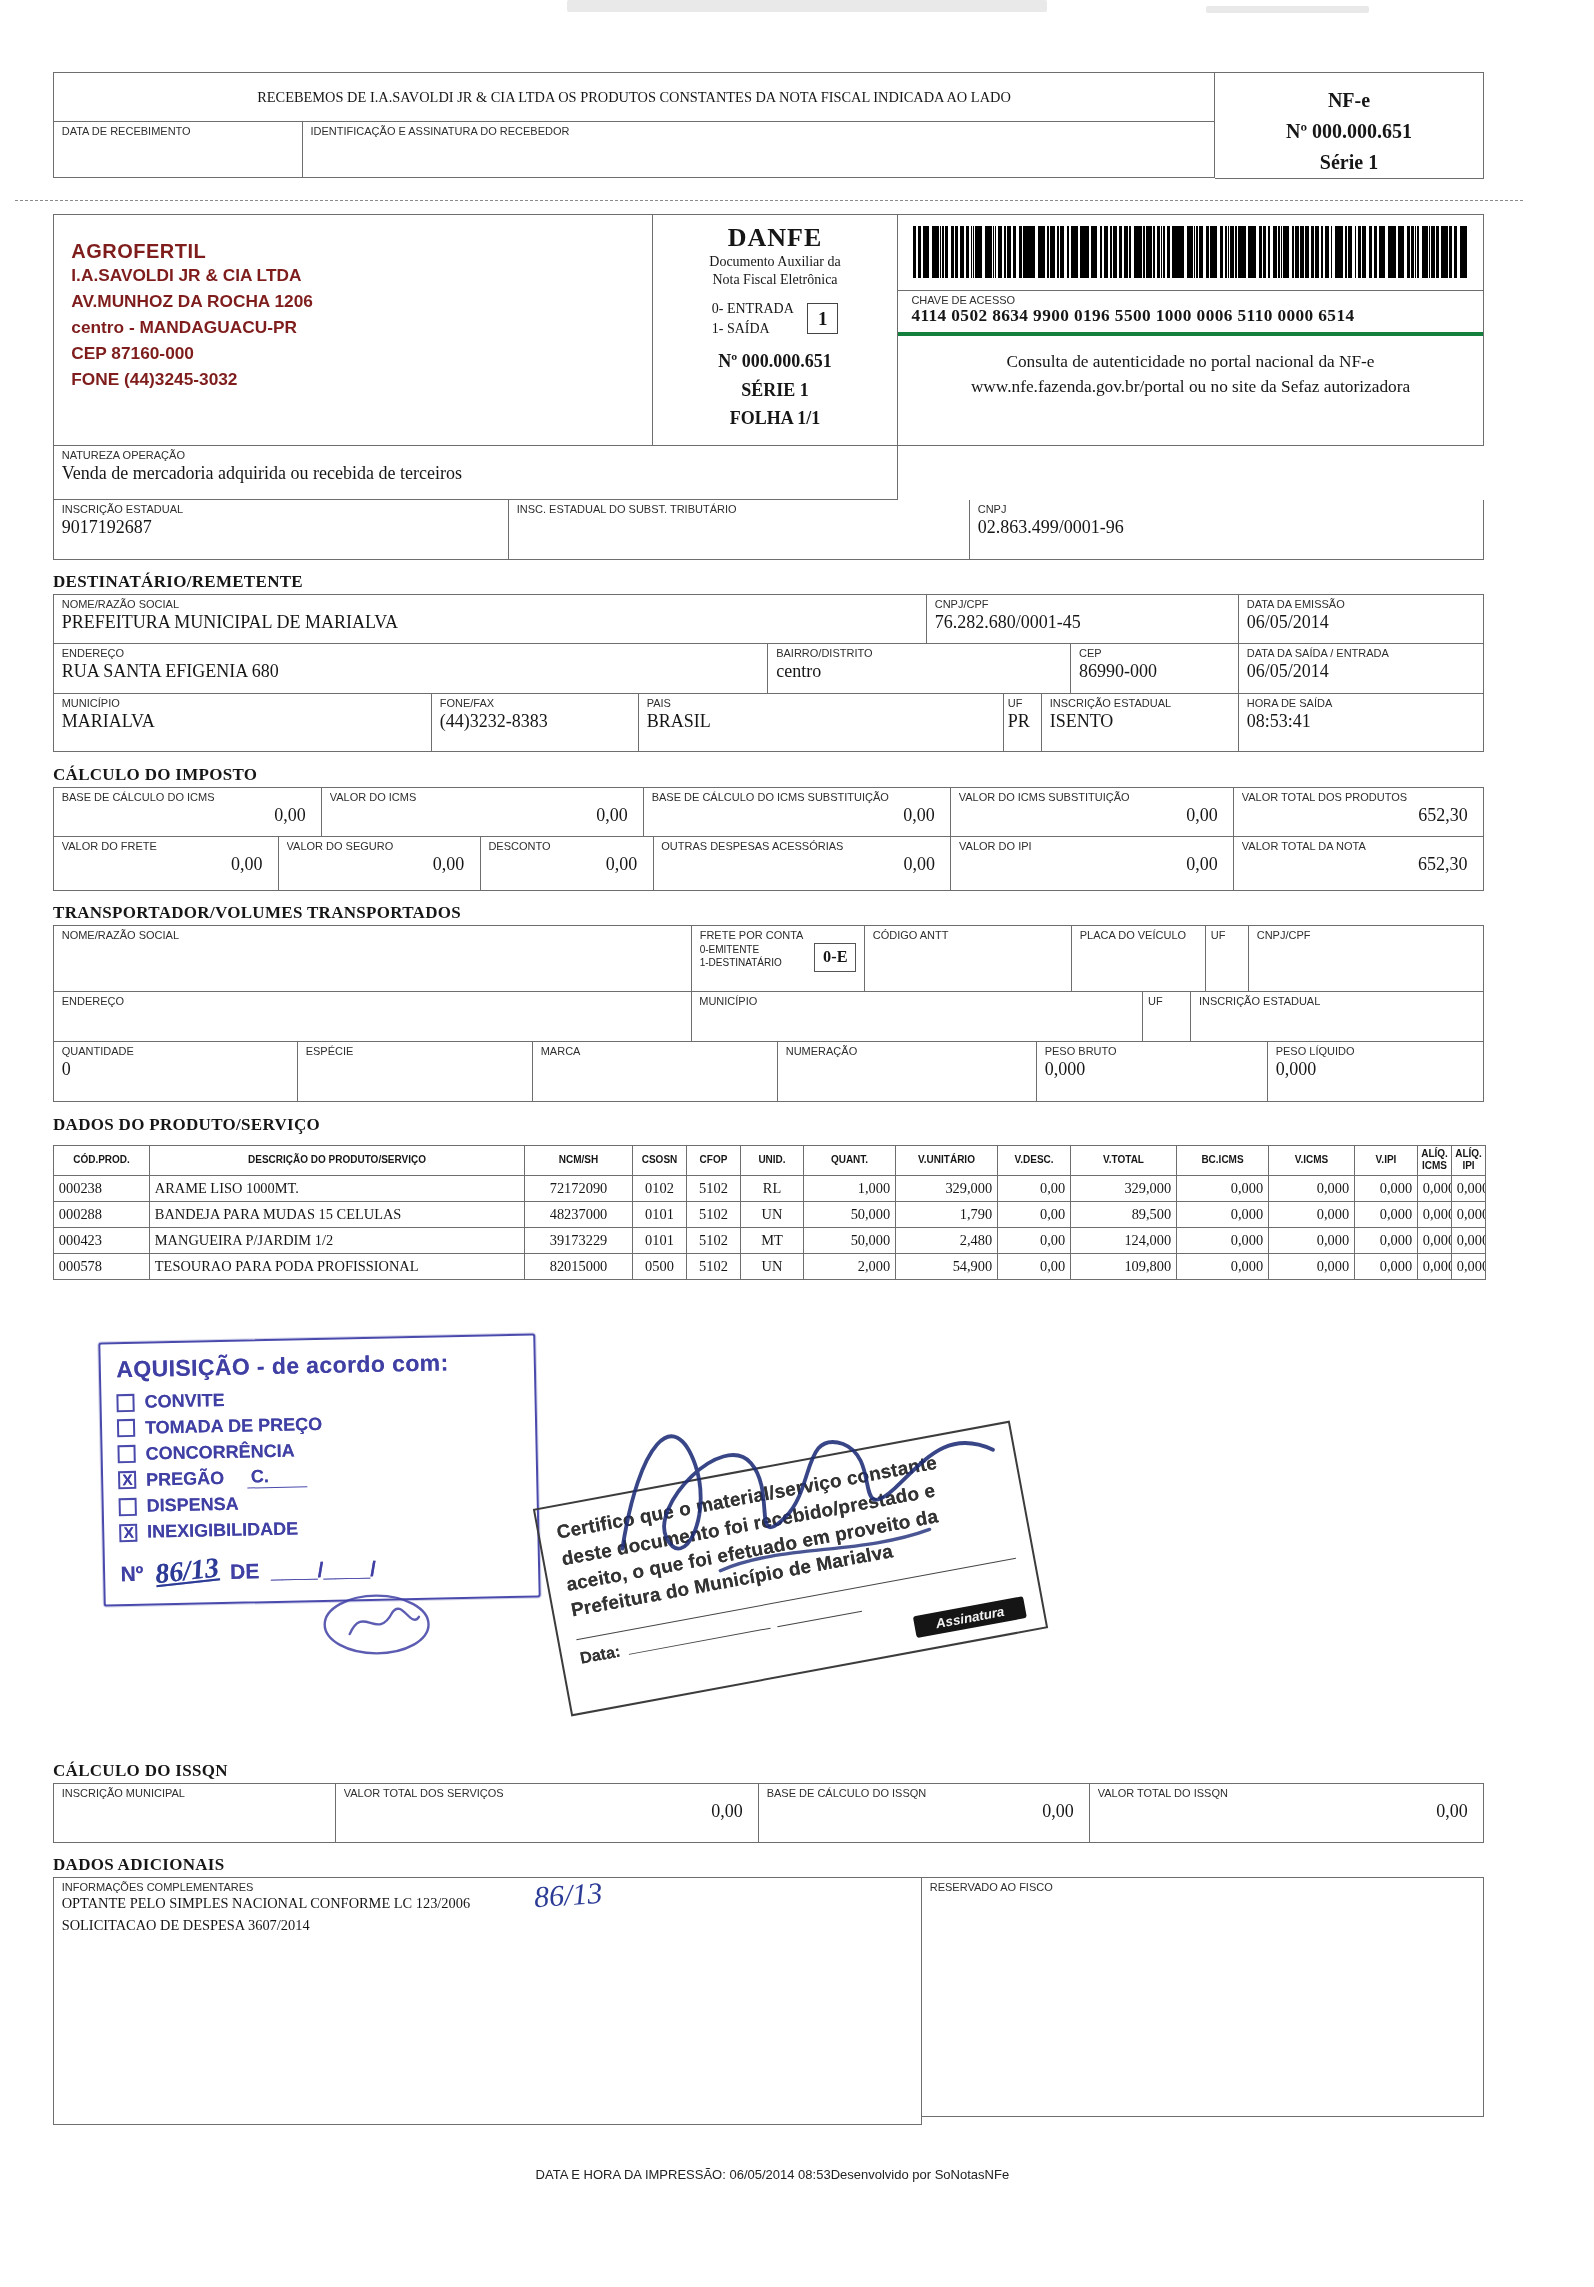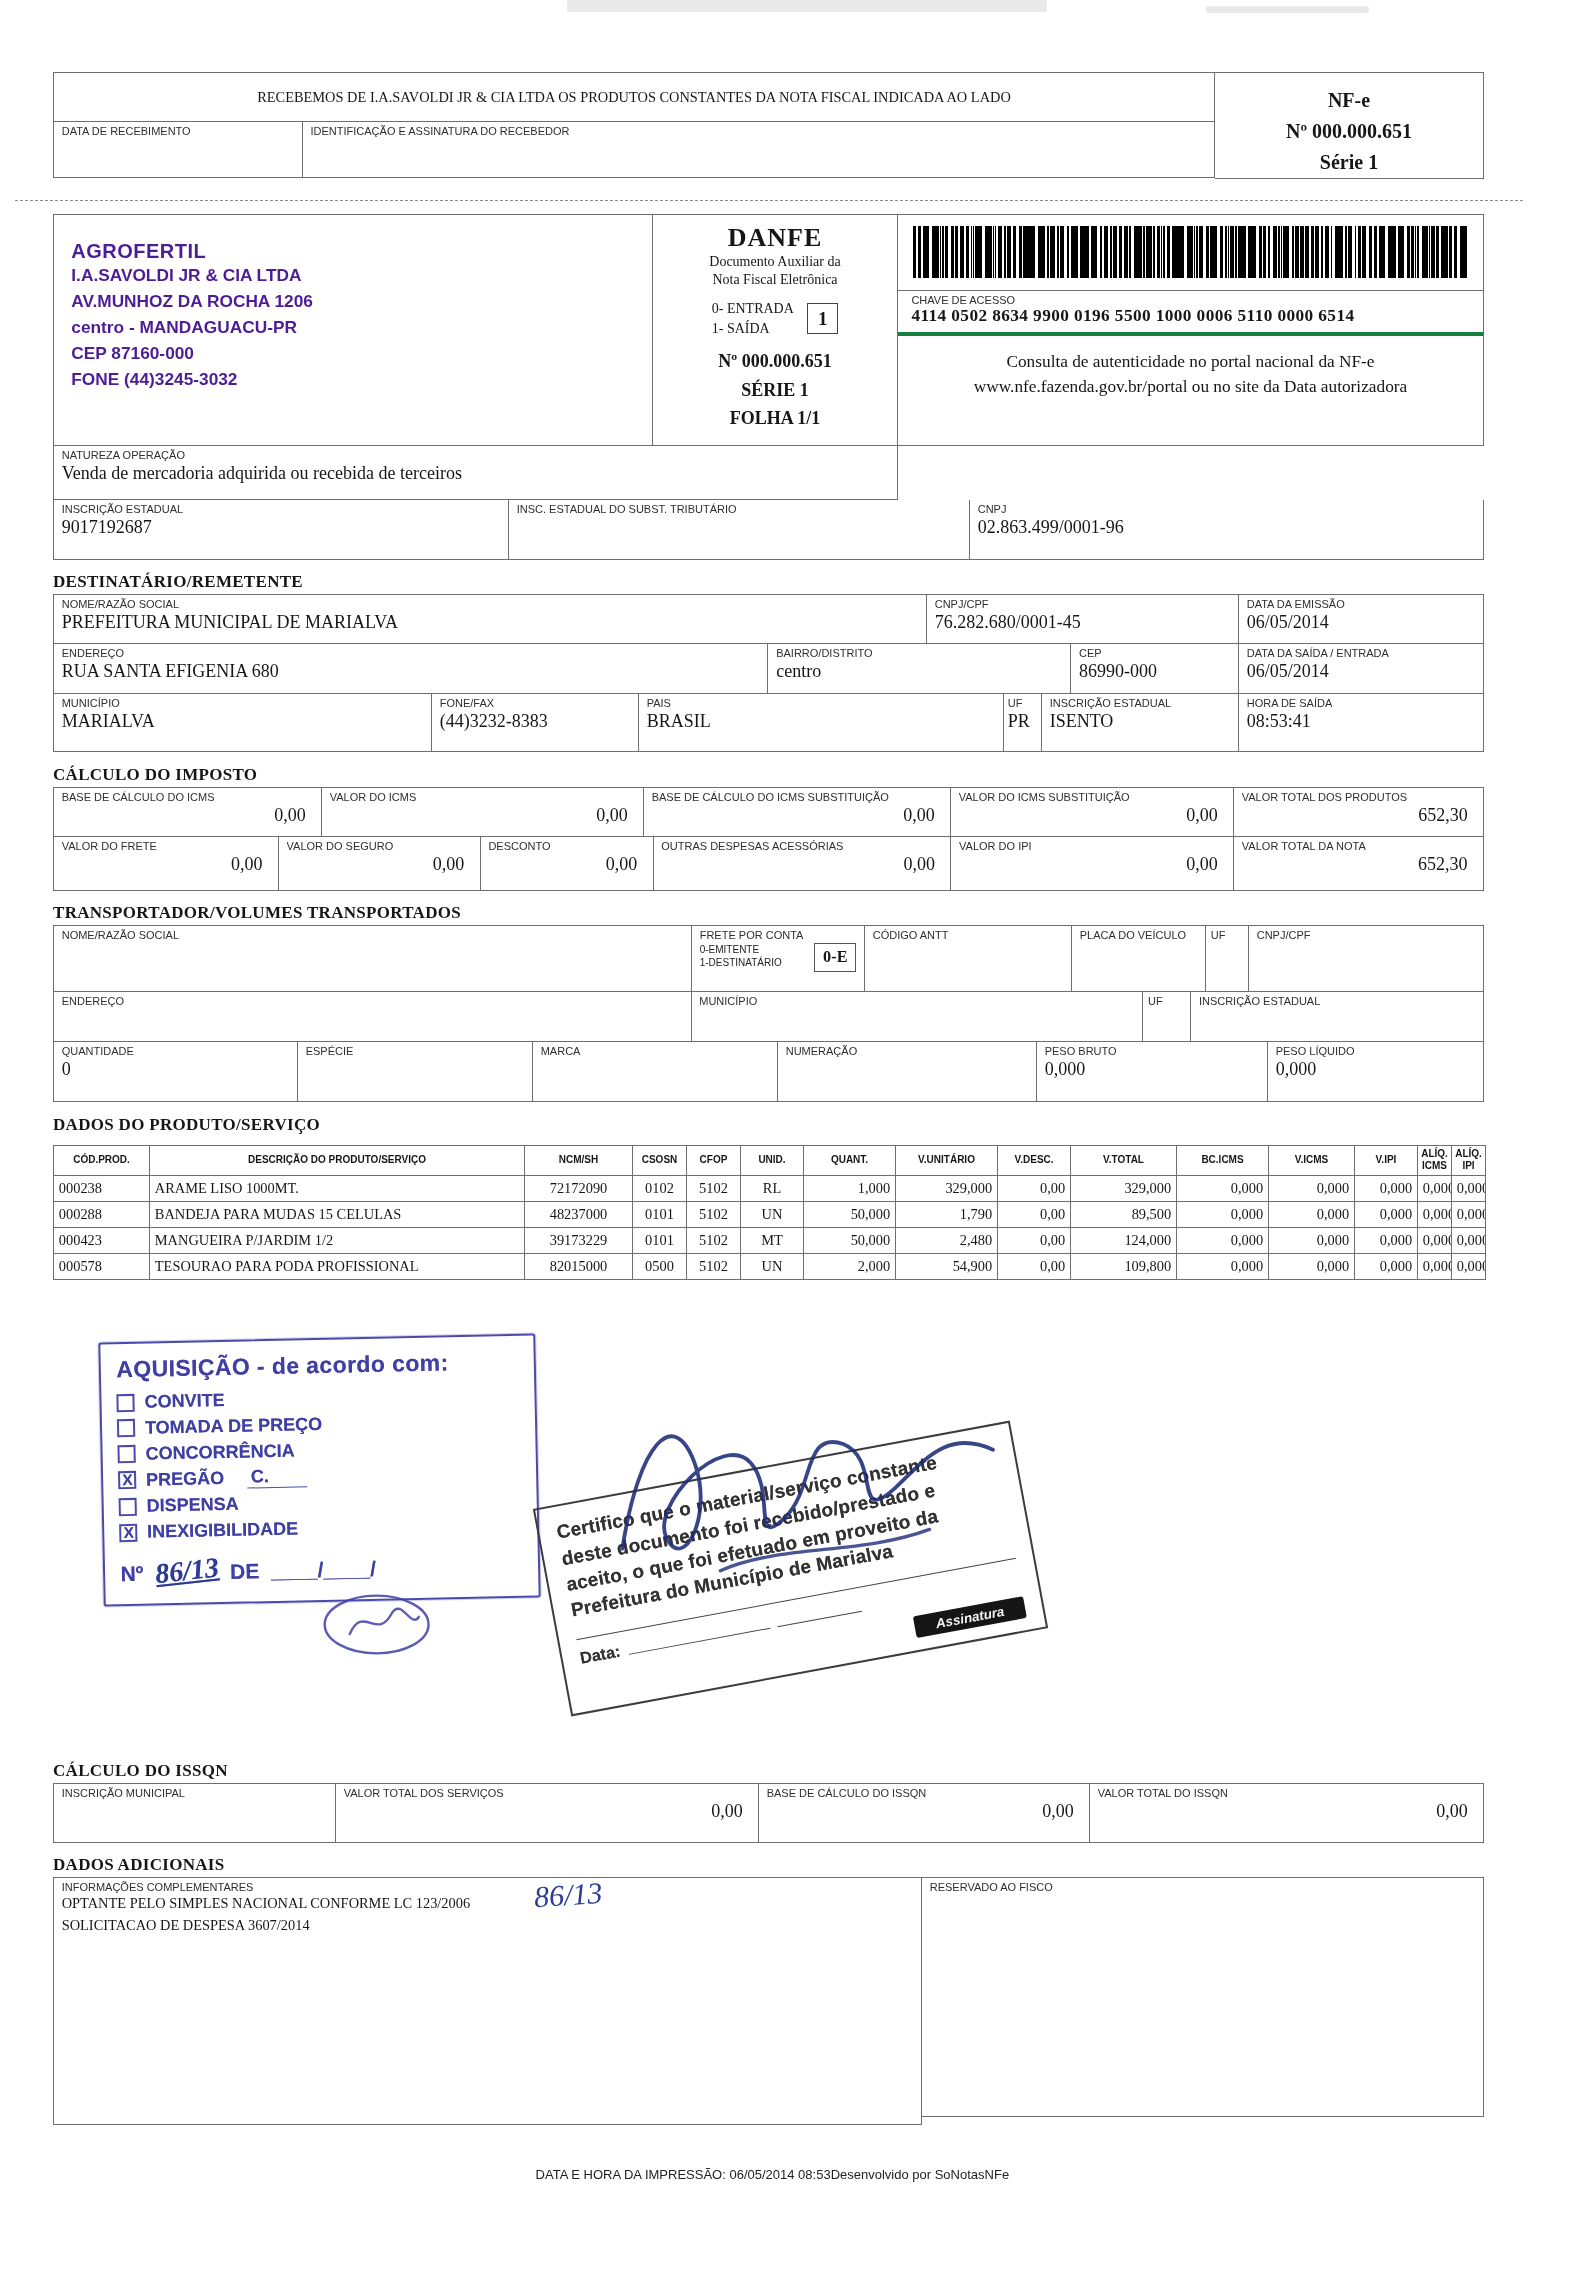--- a/index.html
+++ b/index.html
@@ -22,21 +22,21 @@
 
   
   .canhoto-left{width:1162px}
   .canhoto-top{height:50px;display:flex;align-items:center;justify-content:center;font-size:14.4px}
   .canhoto-nfe{width:269px;border:1px solid #6e6e6e;border-left:none;text-align:center;padding-top:11.5px;font-weight:bold;font-size:20px;line-height:1.55}
   .w260{width:250px}.w950{width:913px}
   .cutline{border-top:1.9px dashed #8a8a8a;margin:21px 0 13.4px -38px;width:1508px}
 
   
   .hdr > .c{height:232px}
-  .emit{width:600px;padding:25px 9.6px 0 17.3px;font-family:"Liberation Sans",sans-serif;font-weight:bold;color:#4c1d95}
+  .emit{width:600px;padding:25px 9.6px 0 17.3px;font-family:"Liberation Sans",sans-serif;font-weight:bold;color:#7f1d1d}
   .emit-fant{font-size:20px;letter-spacing:0.5px}
   .emit-line{font-size:17.3px;line-height:1.5}
   .danfe-cell{width:245px;text-align:center;padding-top:7.7px}
   .danfe-t{font-size:26px;font-weight:bold;letter-spacing:1px}
   .danfe-sub{font-size:14px;line-height:1.3}
   .es-block{display:flex;justify-content:center;align-items:center;gap:13.4px;margin:9.6px auto 7.7px;width:183px;text-align:left}
   .es-lines{font-size:14px;line-height:1.45}
   .tipo-box{width:31px;height:31px;border:1.9px solid #444;display:flex;align-items:center;justify-content:center;font-size:19px;font-weight:bold}
   .danfe-n{font-size:18px;font-weight:bold;line-height:1.6}
   .acesso-cell{width:586px;padding:11.5px 13.4px 0}
@@ -164,21 +164,21 @@
         </div>
       </div>
       <div class="c acesso-cell">
         <div class="barcode"></div>
         <div class="chave">
           <span class="lbl">CHAVE DE ACESSO</span>
           <span class="chave-val">4114 0502 8634 9900 0196 5500 1000 0006 5110 0000 6514</span>
         </div>
         <div class="consulta">
           <div>Consulta de autenticidade no portal nacional da NF-e</div>
-          <div>www.nfe.fazenda.gov.br/portal ou no site da Data autorizadora</div>
+          <div>www.nfe.fazenda.gov.br/portal ou no site da Sefaz autorizadora</div>
         </div>
       </div>
     </div>
 
     <div class="row mt h56">
       <div class="c nat-cell">
         <span class="lbl">NATUREZA OPERAÇÃO</span>
         <span class="val">Venda de mercadoria adquirida ou recebida de terceiros</span>
       </div>
     </div>

